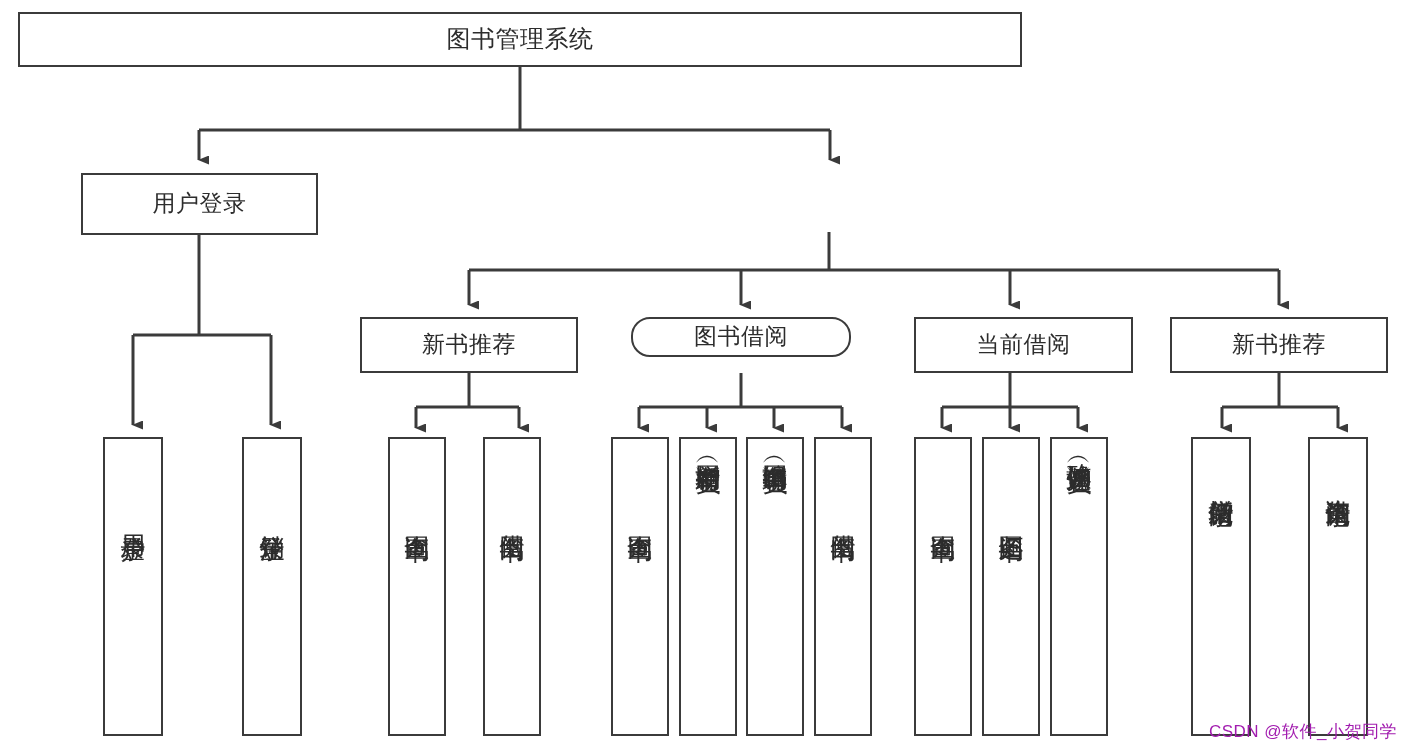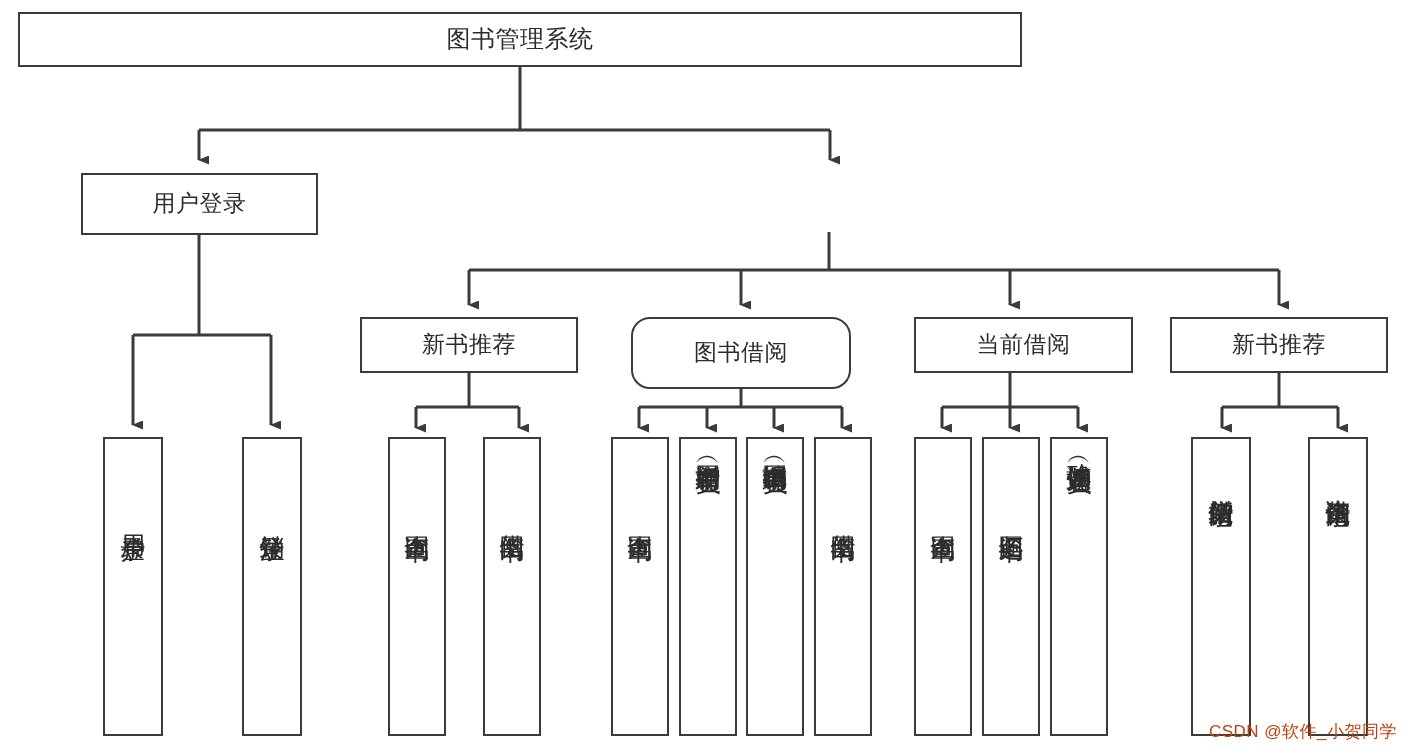--- a/index.html
+++ b/index.html
@@ -60,21 +60,21 @@
     text-orientation: upright;
     font-size: 25px;
     line-height: 1;
     letter-spacing: 1px;
   }
   .watermark {
     position: absolute;
     right: 8px;
     bottom: 4px;
     font-size: 17px;
-    color: #c2410c;
+    color: #a21caf;
     z-index: 5;
     white-space: nowrap;
     letter-spacing: 0.5px;
   }
 </style>
 </head>
 <body>
 
 <div id="canvas">
 
@@ -132,21 +132,21 @@
     <span class="lbl">图书管理系统</span>
   </div>
 
   <div class="node h" style="left:81px; top:173px; width:237px; height:62px;">
     <span class="lbl">用户登录</span>
   </div>
 
   <div class="node h" style="left:360px; top:317px; width:218px; height:56px;">
     <span class="lbl">新书推荐</span>
   </div>
-  <div class="node h" style="left:631px; top:317px; width:220px; height:72px;border-radius:19px;">
+  <div class="node h" style="left:631px; top:317px; width:220px; height:40px;border-radius:19px;">
     <span class="lbl">图书借阅</span>
   </div>
   <div class="node h" style="left:914px; top:317px; width:219px; height:56px;">
     <span class="lbl">当前借阅</span>
   </div>
   <div class="node h" style="left:1170px; top:317px; width:218px; height:56px;">
     <span class="lbl">新书推荐</span>
   </div>
 
   <div class="node v" style="left:103px; top:437px; width:60px; height:299px; padding-top:76px;">

